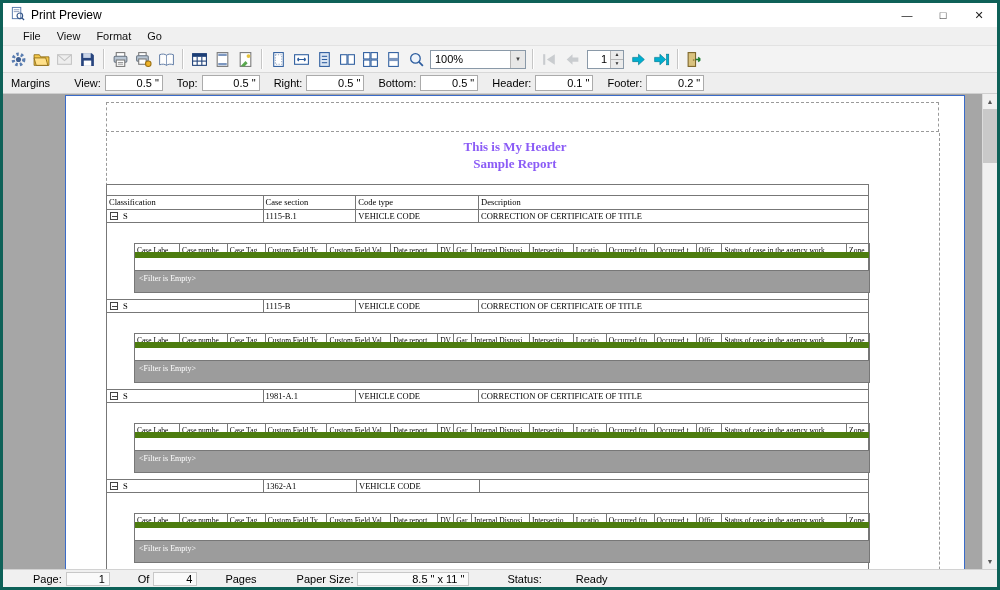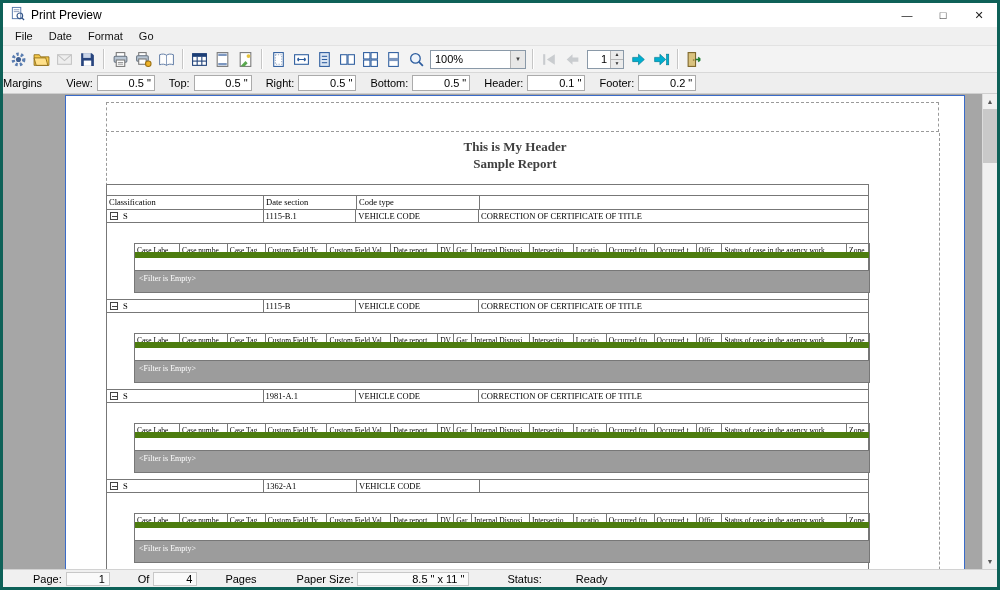--- a/index.html
+++ b/index.html
@@ -10,51 +10,51 @@
     overflow:hidden;
   }
 
   
   .titlebar { height:24px; background:#ffffff; display:flex; align-items:center; padding-left:7px; flex:0 0 auto; }
   .titlebar .title { font-size:12px; color:#000; margin-left:6px; }
   .winbtns { margin-left:auto; display:flex; height:100%; }
   .wb { width:36px; height:100%; display:flex; align-items:center; justify-content:center; font-size:11px; color:#222; }
 
   
-  .menubar { height:19px; background:#f0f0f0; display:flex; align-items:center; padding-left:4px; font-size:11px; border-bottom:1px solid #e2e2e2; flex:0 0 auto; }
+  .menubar { height:19px; background:#f0f0f0; display:flex; align-items:center; padding-left:12px; font-size:11px; border-bottom:1px solid #e2e2e2; flex:0 0 auto; }
   .mi { padding:2px 8px; color:#111; }
 
   
   .toolbar { height:27px; background:#f3f3f3; display:flex; align-items:center; padding:1px 4px; border-bottom:1px solid #d8d8d8; flex:0 0 auto; }
   .tbtn { width:23px; height:23px; display:flex; align-items:center; justify-content:center; flex:0 0 auto; }
   .tbtn.disabled { opacity:.45; filter:grayscale(.7); }
   .tsep { width:2px; height:20px; border-left:1px solid #c6c6c6; border-right:1px solid #ffffff; margin:0 4px; flex:0 0 auto; }
   .zoom-combo { width:96px; height:19px; background:#fff; border:1px solid #8a99a8; display:flex; align-items:center; font-size:11px; padding-left:4px; margin:0 2px; }
   .zoom-arrow { margin-left:auto; width:15px; height:100%; background:#e7e7e7; border-left:1px solid #b5b5b5; display:flex; align-items:center; justify-content:center; font-size:6px; color:#444; }
   .spinbox { width:37px; height:19px; background:#fff; border:1px solid #8a99a8; display:flex; font-size:11px; margin:0 3px; }
   .spin-val { flex:1; display:flex; align-items:center; justify-content:flex-end; padding-right:3px; }
   .spin-btns { width:13px; display:flex; flex-direction:column; border-left:1px solid #b5b5b5; }
   .spin-btns .sb { flex:1; font-size:5px; line-height:5px; display:flex; align-items:center; justify-content:center; background:#ebebeb; color:#333; }
   .spin-btns .sb + .sb { border-top:1px solid #b5b5b5; }
 
   
-  .marginsbar { height:21px; background:#eeeeee; border-bottom:1px solid #cfcfcf; display:flex; align-items:center; font-size:11px; flex:0 0 auto; }
+  .marginsbar { height:21px; background:#eeeeee; border-bottom:1px solid #cfcfcf; display:flex; align-items:center; font-size:11px; padding-left:8px; flex:0 0 auto; }
   .mtitle { margin-right:10px; }
   .mfield { display:flex; align-items:center; margin-left:14px; }
   .mlab { margin-right:4px; white-space:nowrap; }
   .mbox { width:58px; height:16px; background:#fff; border:1px solid #ababab; display:flex; align-items:center; justify-content:flex-end; padding-right:3px; font-size:11px; }
 
   
   .preview { flex:1 1 auto; background:#a6a6a6; position:relative; overflow:hidden; }
   .page { position:absolute; left:62px; top:1px; width:900px; height:660px; background:#fff; border:1px solid #3a6bc9; }
   .hdr-rect { position:absolute; left:40px; top:6px; width:833px; height:30px; border:1px dashed #9a9a9a; }
   .vline { position:absolute; top:37px; bottom:0; width:0; border-left:1px dashed #9a9a9a; }
   .vline.l { left:40px; } .vline.r { left:873px; }
   .doc-header { position:absolute; top:42px; left:0; width:100%; text-align:center;
-    font-family:"Liberation Serif", serif; font-weight:bold; font-size:13px; line-height:17px; color:#404040; }
+    font-family:"Liberation Serif", serif; font-weight:bold; font-size:13px; line-height:17px; color:#8b5cf6; }
 
   
   .main-table { position:absolute; left:40px; top:88px; width:763px;
     font-family:"Liberation Serif", serif; font-size:8.5px; color:#000;
     border-left:1px solid #777; border-right:1px solid #777; border-top:1px solid #777; }
   .mt-toprow { height:11px; border-bottom:1px solid #777; }
   .row { display:flex; }
   .hrow { height:13px; }
   .grow { height:14px; border-top:1px solid #777; border-bottom:1px solid #777; }
   .cell { border-right:1px solid #777; padding:1px 2px 0 2px; overflow:hidden; white-space:nowrap; height:100%; }
@@ -99,21 +99,21 @@
     <span class="title">Print Preview</span>
     <div class="winbtns">
       <div class="wb">—</div>
       <div class="wb">□</div>
       <div class="wb">✕</div>
     </div>
   </div>
 
   <div class="menubar">
     <span class="mi">File</span>
-    <span class="mi">Date</span>
+    <span class="mi">View</span>
     <span class="mi">Format</span>
     <span class="mi">Go</span>
   </div>
 
   <div class="toolbar">
     <div class="tbtn">
         <svg width="17" height="17" viewBox="0 0 16 16">
           <circle cx="8" cy="8" r="5" fill="none" stroke="#5a7db0" stroke-width="3" stroke-dasharray="2.2 2"></circle>
           <circle cx="8" cy="8" r="2.4" fill="#3f5f92"></circle>
         </svg>
@@ -311,22 +311,23 @@
       <div class="vline r"></div>
       <div class="doc-header">
         <div>This is My Header</div>
         <div>Sample Report</div>
       </div>
 
       <div class="main-table">
         <div class="mt-toprow"></div>
         <div class="row hrow">
           <div class="cell c1">Classification</div>
-          <div class="cell c2">Date section</div>
+          <div class="cell c2">Case section</div>
           <div class="cell c3">Code type</div>
+          <div class="cell c4">Description</div>
         </div>
 
         <div class="group-block">
           <div class="row grow">
             <div class="cell c1"><span class="expand"></span><span>S</span></div>
             <div class="cell c2">1115-B.1</div>
             <div class="cell c3">VEHICLE CODE</div>
             <div class="cell c4">CORRECTION OF CERTIFICATE OF TITLE</div>
           </div>
           <div class="gap1"></div>

